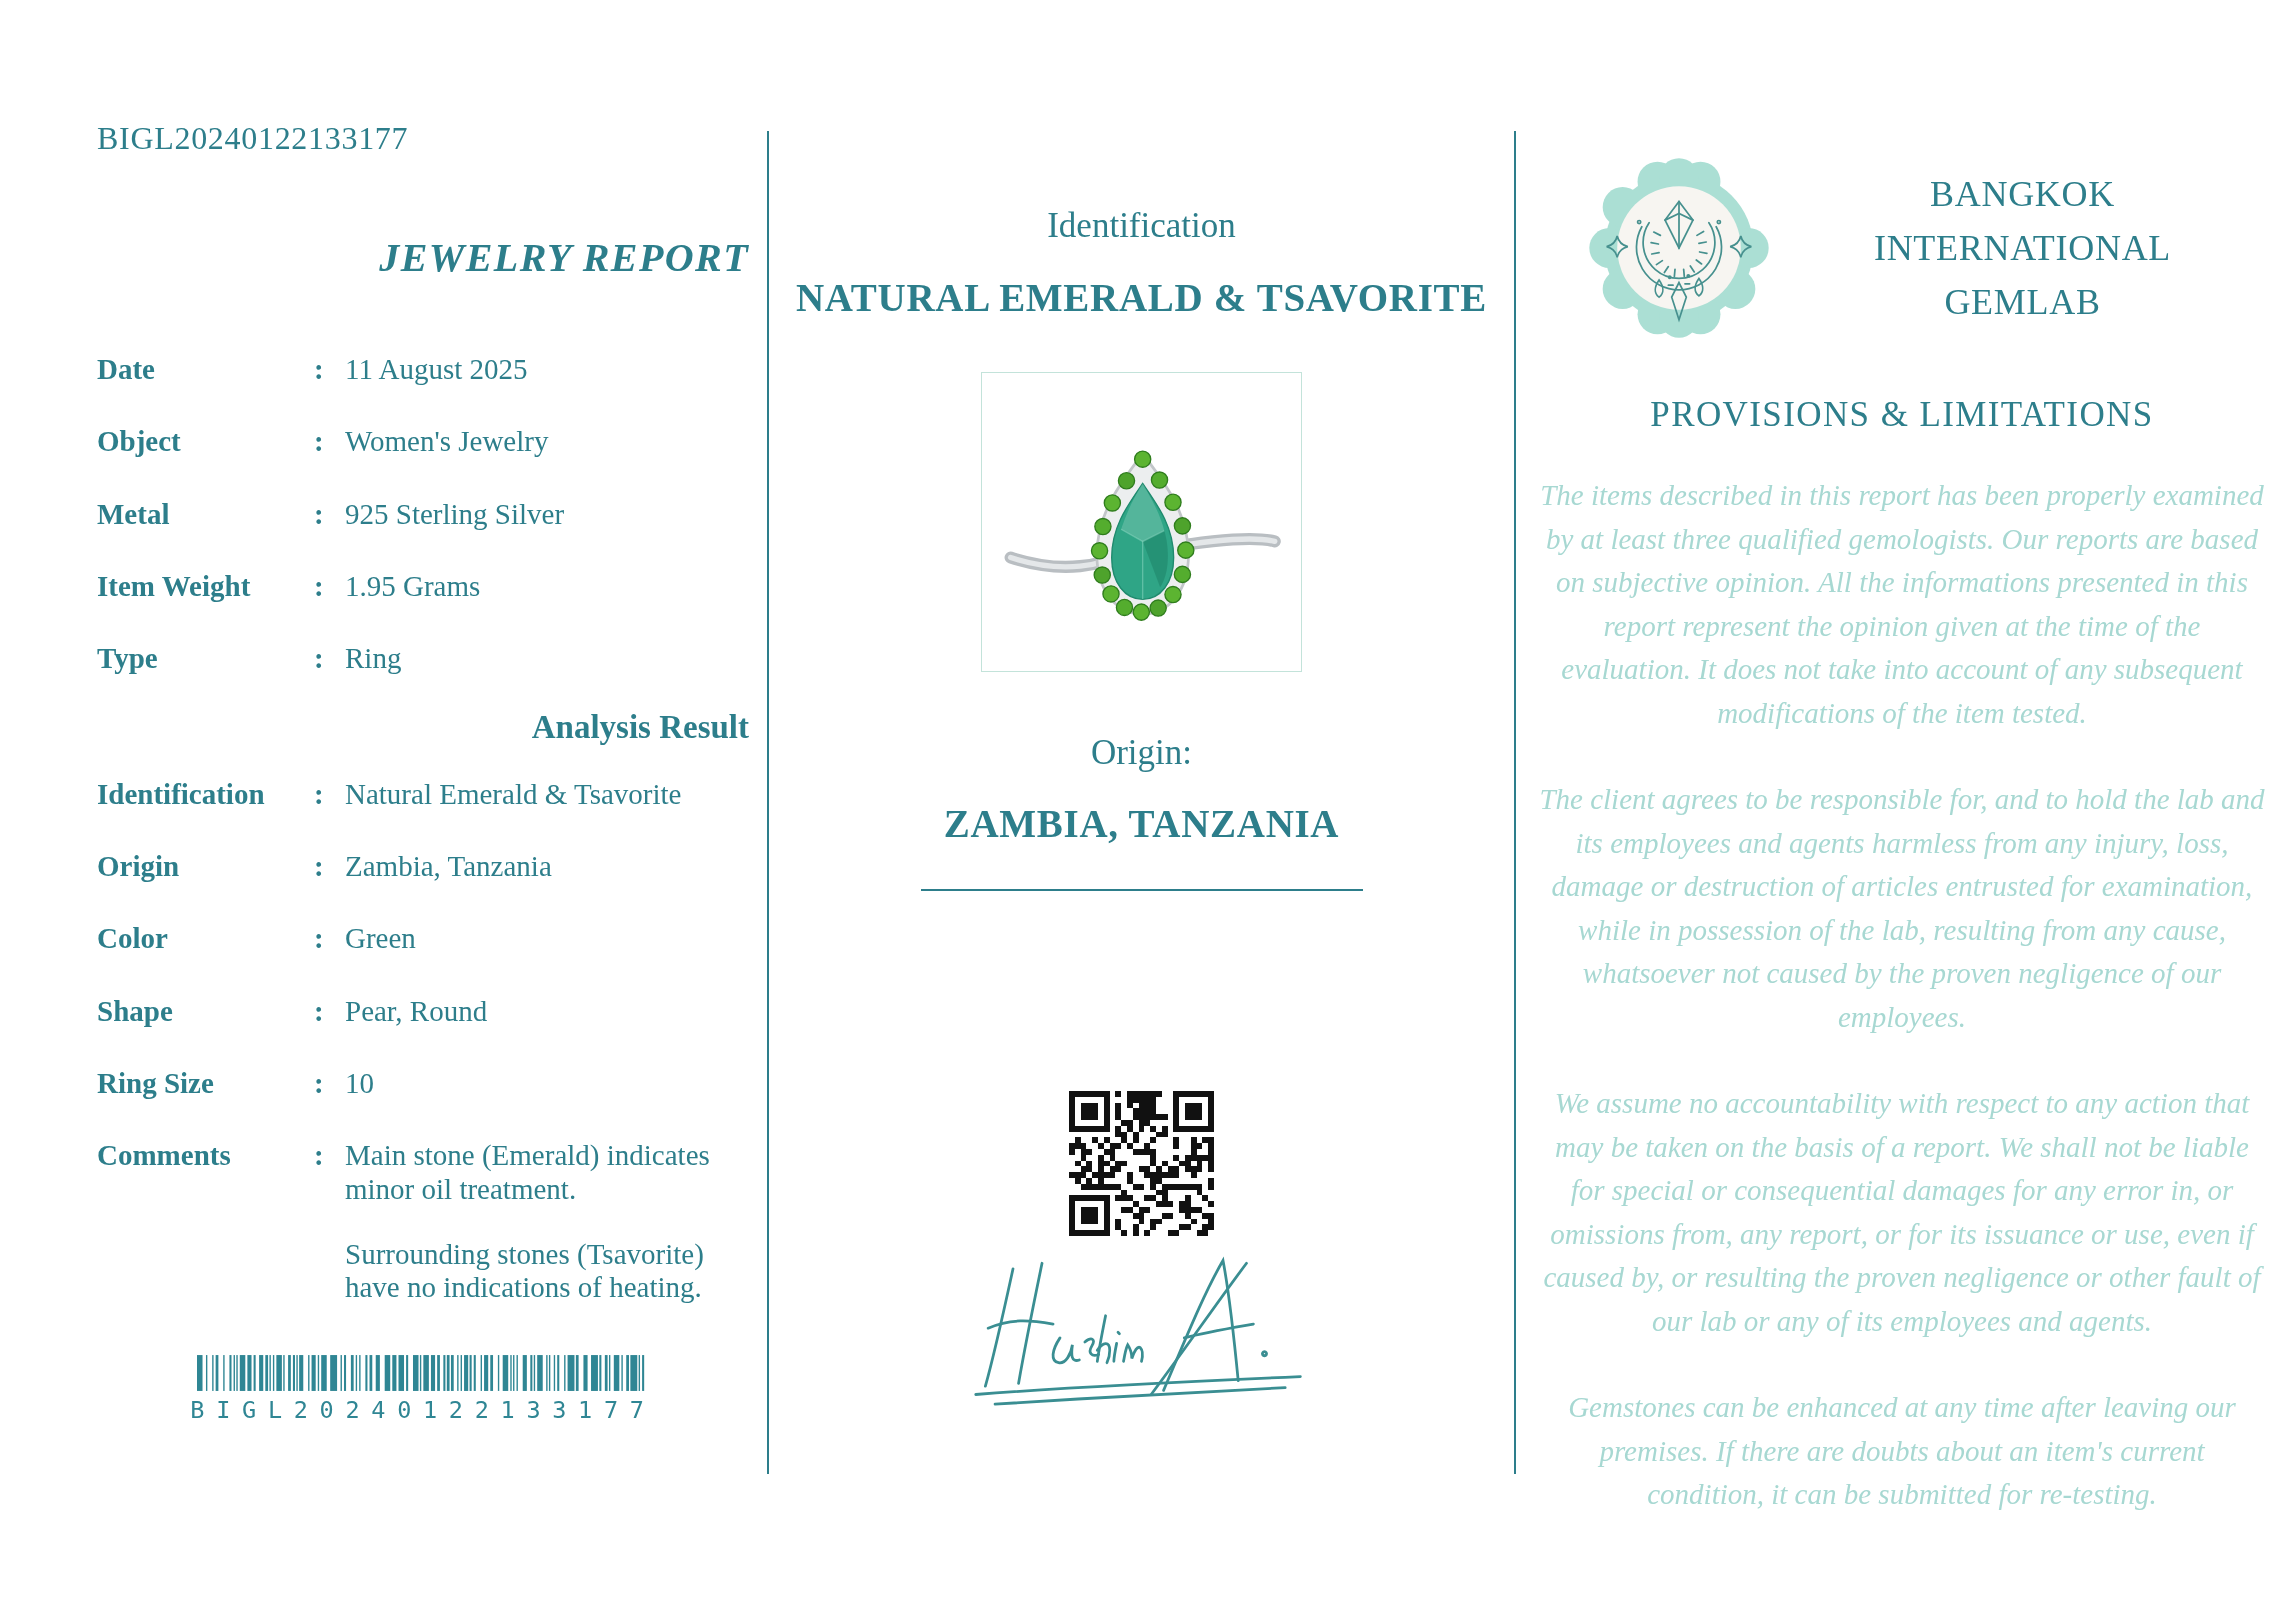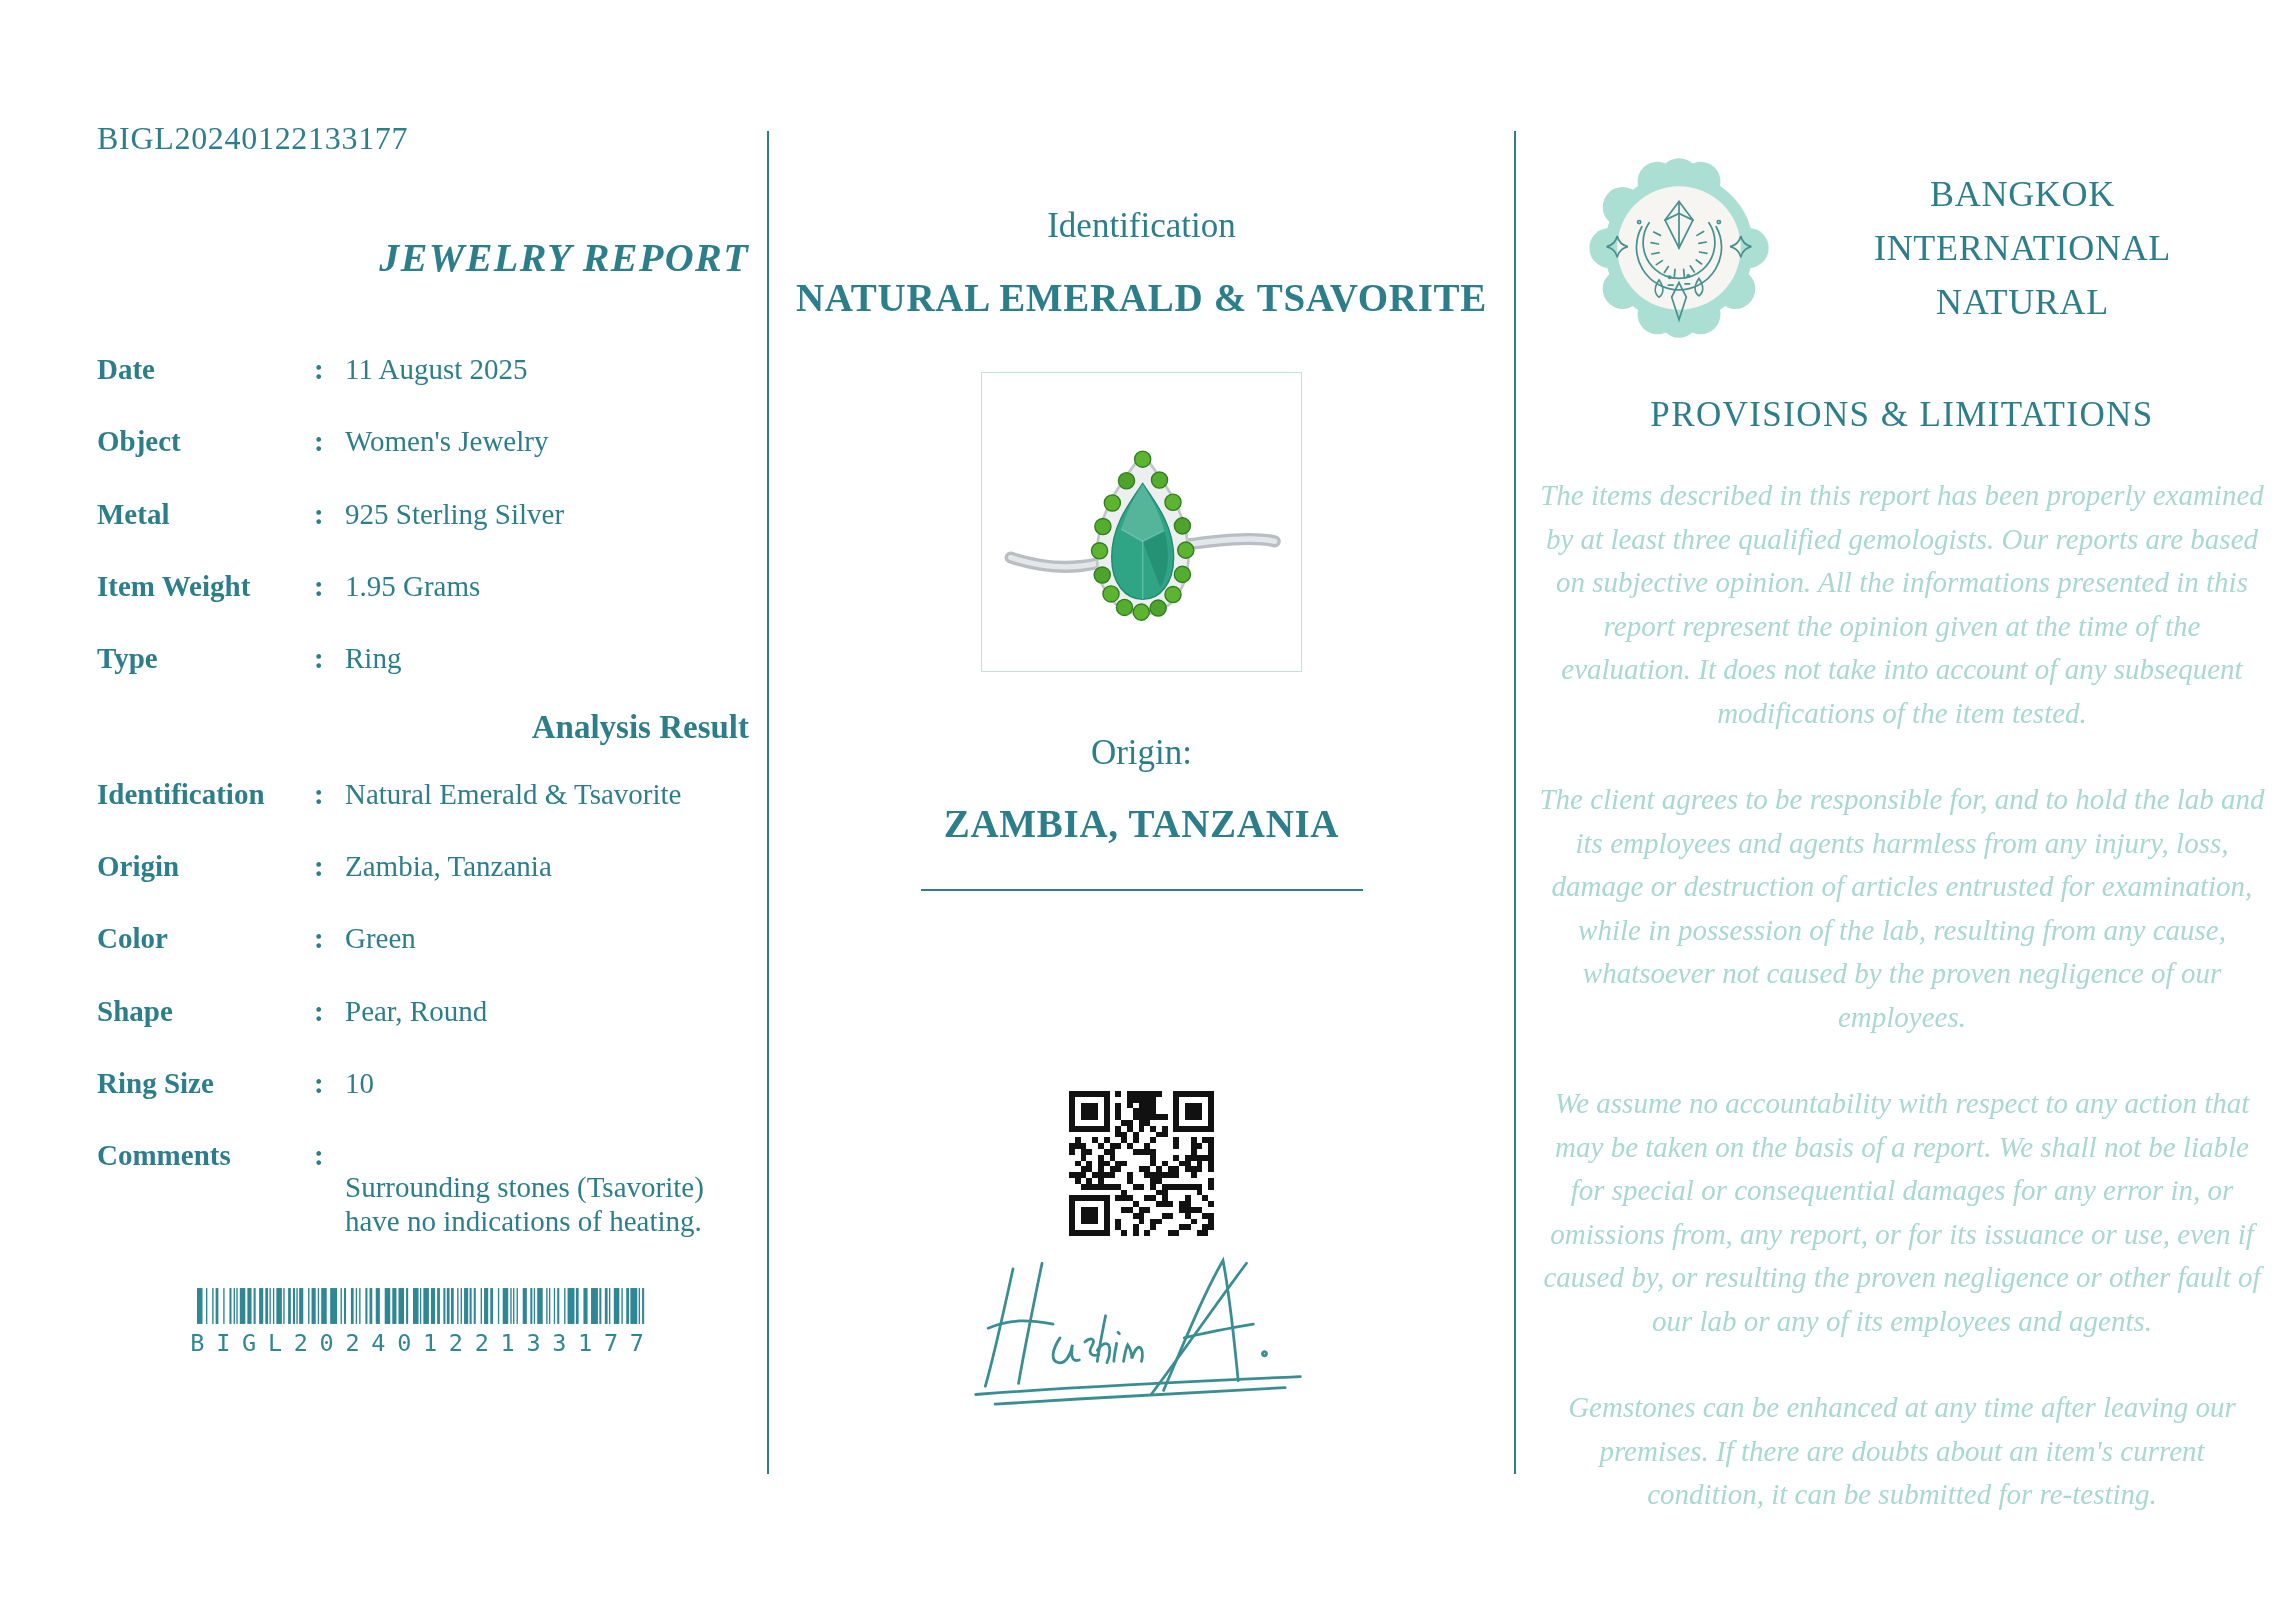--- a/index.html
+++ b/index.html
@@ -95,20 +95,21 @@
       <div class="val">Green</div>
     <div class="lbl">Shape</div>
       <div class="colon">:</div>
       <div class="val">Pear, Round</div>
     <div class="lbl">Ring Size</div>
       <div class="colon">:</div>
       <div class="val">10</div>
     <div class="lbl">Comments</div>
       <div class="colon">:</div>
     <div class="val comments-val">
+      <div class="para1">Main stone (Emerald) indicates minor oil treatment.</div>
       <div class="para2">Surrounding stones (Tsavorite) have no indications of heating.</div>
     </div>
   </div>
 
   <div class="barcode-wrap">
     <div id="barcode-bars"><svg width="452" height="36" viewBox="0 0 655 52">
           <rect x="0" y="0" width="8" height="52" fill="#2f8694"></rect>
           <rect x="13" y="0" width="2" height="52" fill="#2f8694"></rect>
           <rect x="22" y="0" width="2" height="52" fill="#2f8694"></rect>
           <rect x="27" y="0" width="4" height="52" fill="#2f8694"></rect>
@@ -321,21 +322,21 @@
           <path d="M-16,56 h7"></path>
             <path d="M9,54 h7"></path>
           <circle cx="-14" cy="44" r="1.6"></circle>
             <circle cx="14" cy="42" r="1.6"></circle>
         </g>
       </svg>
     </div>
     <div class="lab-name">
       <div>BANGKOK</div>
       <div>INTERNATIONAL</div>
-      <div>NATURAL</div>
+      <div>GEMLAB</div>
     </div>
   </div>
 
   <div class="prov-heading">PROVISIONS &amp; LIMITATIONS</div>
 
   <div class="prov-paras">
     <p>The items described in this report has been properly examined by at least three qualified gemologists. Our reports are based on subjective opinion. All the informations presented in this report represent the opinion given at the time of the evaluation. It does not take into account of any subsequent modifications of the item tested.</p>
     <p>The client agrees to be responsible for, and to hold the lab and its employees and agents harmless from any injury, loss, damage or destruction of articles entrusted for examination, while in possession of the lab, resulting from any cause, whatsoever not caused by the proven negligence of our employees.</p>
     <p>We assume no accountability with respect to any action that may be taken on the basis of a report. We shall not be liable for special or consequential damages for any error in, or omissions from, any report, or for its issuance or use, even if caused by, or resulting the proven negligence or other fault of our lab or any of its employees and agents.</p>
     <p>Gemstones can be enhanced at any time after leaving our premises. If there are doubts about an item's current condition, it can be submitted for re-testing.</p>

